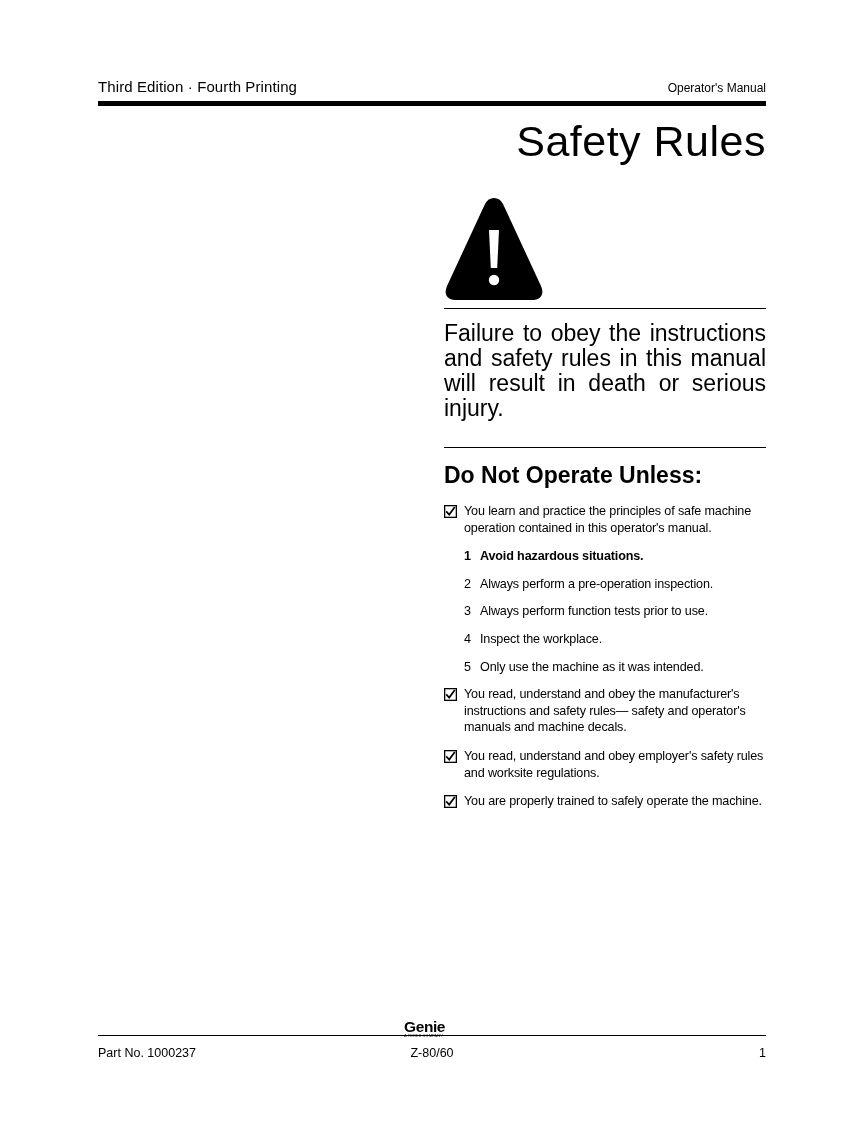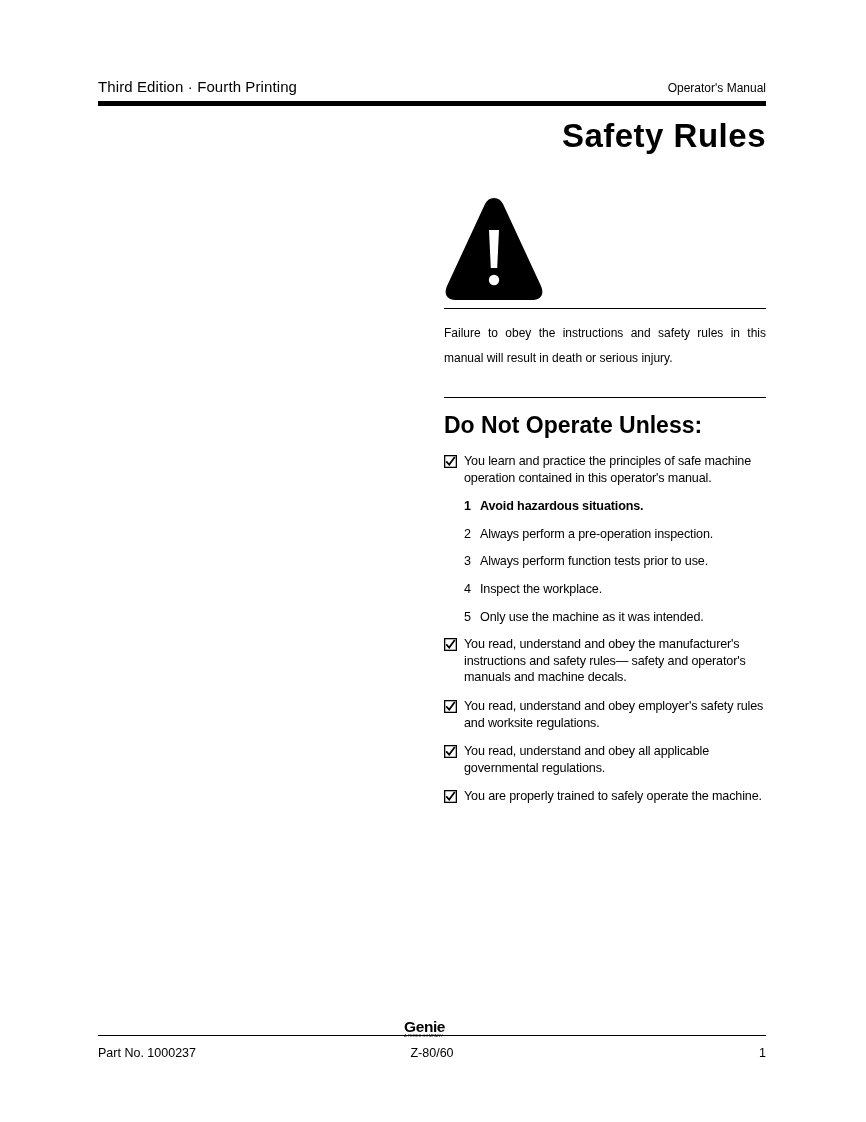--- a/index.html
+++ b/index.html
@@ -48,22 +48,22 @@
     background: #000;
   }
 
   
   .page-title {
     position: absolute;
     left: 98px;
     top: 117px;
     width: 668px;
     text-align: right;
-    font-size: 33px;
-    font-weight: bold;
+    font-size: 43px;
+    font-weight: normal;
     letter-spacing: 0.5px;
   }
 
   
   .col-right {
     position: absolute;
     left: 444px;
     top: 196px;
     width: 322px;
   }
@@ -88,21 +88,21 @@
     margin: 0;
   }
 
   .danger-heading {
     font-size: 17px;
     font-weight: bold;
     margin-top: 17px;
     margin-bottom: 0;
   }
   .danger-text {
-    font-size: 12px;
+    font-size: 23px;
     line-height: 25px;
     margin-top: 12px;
     margin-bottom: 0;
     text-align: justify;
   }
 
   .rule-spacer {
     margin-top: 26px;
   }
 
@@ -294,29 +294,20 @@
       <div class="check-item">
         <span class="check-box">
           <svg width="13" height="13" viewBox="0 0 13 13">
             <rect x="0.5" y="0.5" width="12" height="12" fill="#ffffff" stroke="#000000" stroke-width="1.6"></rect>
             <path d="M2.2 6.4 L5.2 9.6 L10.8 2.0" fill="none" stroke="#000000" stroke-width="1.7"></path>
           </svg>
         </span>
         <span class="check-text">You read, understand and obey employer's safety rules and worksite regulations.</span>
       </div>
 
-      <div class="check-item">
-        <span class="check-box">
-          <svg width="13" height="13" viewBox="0 0 13 13">
-            <rect x="0.5" y="0.5" width="12" height="12" fill="#ffffff" stroke="#000000" stroke-width="1.6"></rect>
-            <path d="M2.2 6.4 L5.2 9.6 L10.8 2.0" fill="none" stroke="#000000" stroke-width="1.7"></path>
-          </svg>
-        </span>
-        <span class="check-text">You read, understand and obey all applicable governmental regulations.</span>
-      </div>
 
       <div class="check-item">
         <span class="check-box">
           <svg width="13" height="13" viewBox="0 0 13 13">
             <rect x="0.5" y="0.5" width="12" height="12" fill="#ffffff" stroke="#000000" stroke-width="1.6"></rect>
             <path d="M2.2 6.4 L5.2 9.6 L10.8 2.0" fill="none" stroke="#000000" stroke-width="1.7"></path>
           </svg>
         </span>
         <span class="check-text">You are properly trained to safely operate the machine.</span>
       </div>

